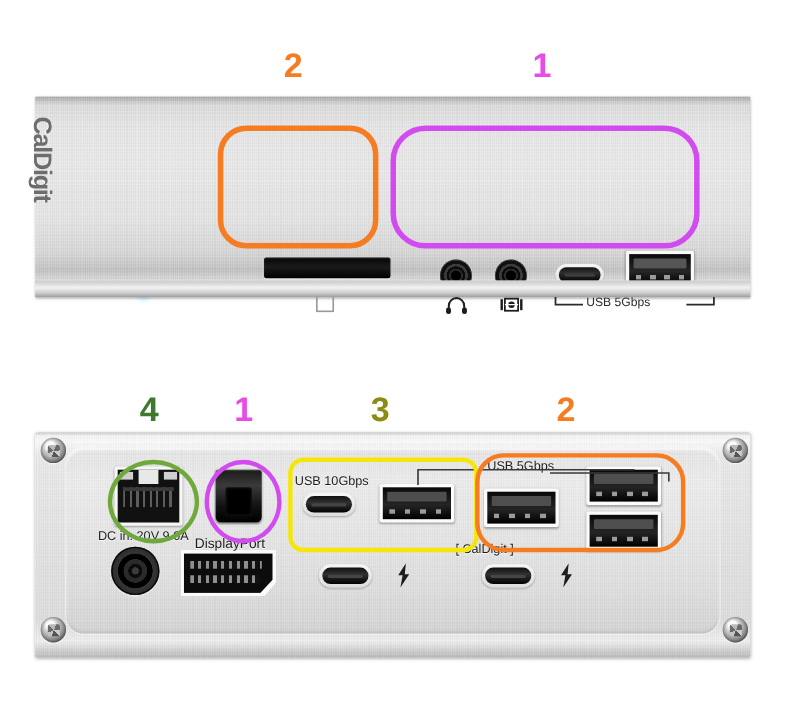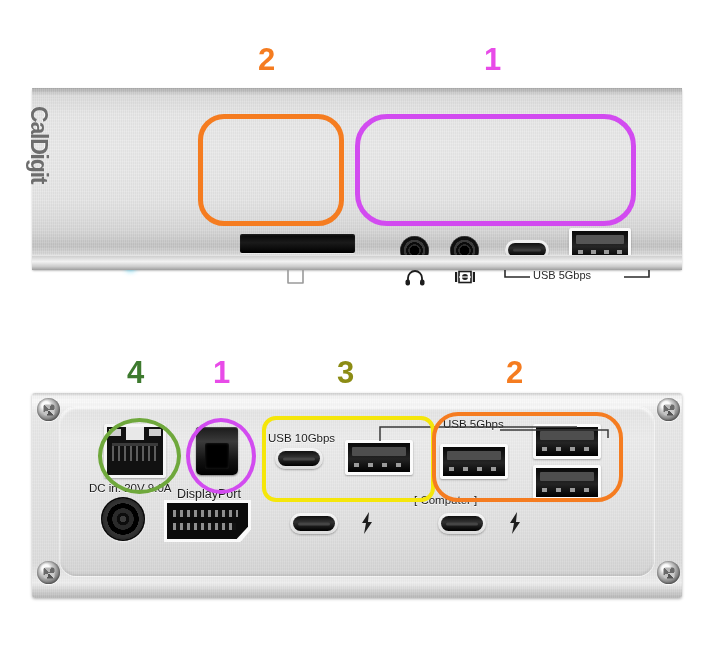--- a/index.html
+++ b/index.html
@@ -427,21 +427,21 @@
     <path d="M9 0 L2 11 H6 L4 22 L12 10 H8 Z" fill="#1d1d1d"></path>
   </svg>
   <svg class="bolt" style="left:508px;top:512px;" viewBox="0 0 14 22">
     <path d="M9 0 L2 11 H6 L4 22 L12 10 H8 Z" fill="#1d1d1d"></path>
   </svg>
 
   <div class="rear-label" style="left:89px;top:482px;">DC in: 20V 9.0A</div>
   <div class="rear-label" style="left:177px;top:487px;font-size:12.5px;">DisplayPort</div>
   <div class="rear-label" style="left:268px;top:432px;">USB 10Gbps</div>
   <div class="rear-label" style="left:443px;top:418px;">USB 5Gbps</div>
-  <div class="rear-label" style="left:414px;top:494px;">[ Computer ]</div>
+  <div class="rear-label" style="left:414px;top:494px;">[ CalDigit ]</div>
 
   <svg style="position:absolute;left:379px;top:424px;width:200px;height:18px;" viewBox="0 0 200 18">
     <path d="M1 17 V3 H198" fill="none" stroke="#3a3a3a" stroke-width="1.5"></path>
   </svg>
   <svg style="position:absolute;left:500px;top:426px;width:110px;height:12px;" viewBox="0 0 110 12">
     <path d="M0 4 H108 V12" fill="none" stroke="#3a3a3a" stroke-width="1.5"></path>
   </svg>
 
   <div class="ring" style="left:98px;top:418px;width:75px;height:68px;border-width:4px;border-color:#6FA83C;border-radius:50%;"></div>
   <div class="ring" style="left:186px;top:418px;width:62px;height:68px;border-width:4px;border-color:#D24BF0;border-radius:50%;"></div>

